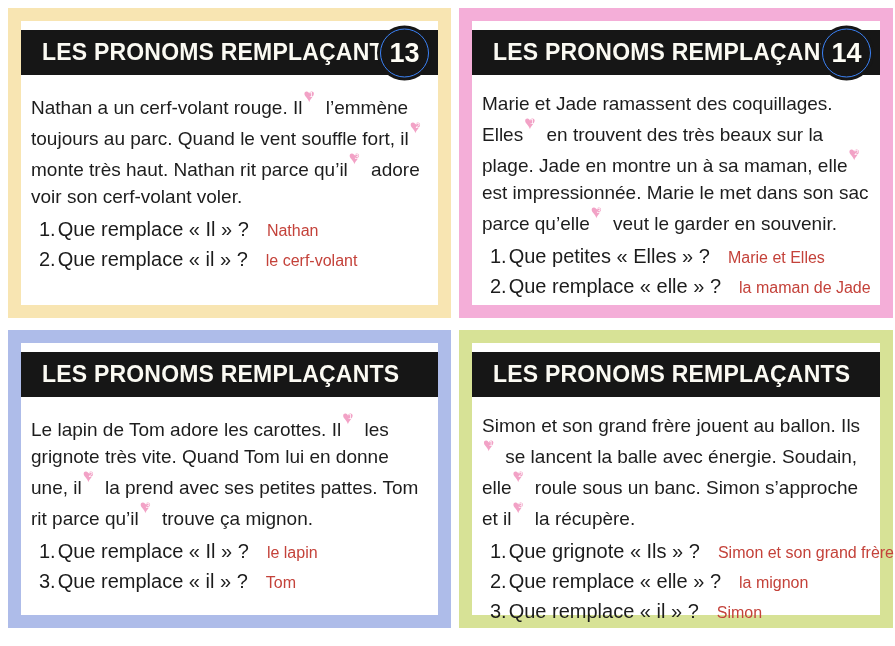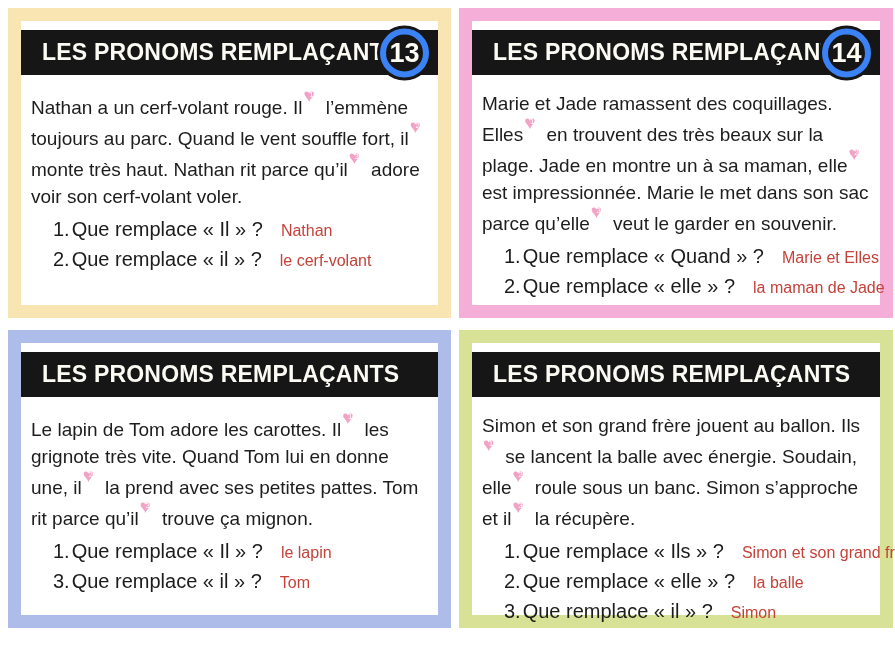--- a/index.html
+++ b/index.html
@@ -49,21 +49,21 @@
     white-space: nowrap;
   }
   .num-circle {
     position: absolute;
     right: 9px;
     top: 50%;
     transform: translateY(-50%);
     width: 49px; height: 49px;
     border-radius: 50%;
     background: #161616;
-    border: 6px solid #3b82f6;
+    border: 1px solid #3b82f6;
     box-shadow: 0 0 0 3px #161616;
     display: flex;
     align-items: center;
     justify-content: center;
     color: #fffef6;
     font-size: 27px;
     font-weight: 700;
   }
   .passage {
     margin: 15px 8px 4px 10px;
@@ -91,21 +91,21 @@
     width: 8px;
     text-align: center;
     font-size: 8px;
     line-height: 10px;
     color: #ffffff;
     z-index: 1;
   }
   .questions {
     list-style: none;
     margin: 4px 9px 0 0;
-    padding: 0 0 0 32px;
+    padding: 0 0 0 18px;
     font-size: 20px;
   }
   .questions li {
     margin-bottom: 7px;
     white-space: nowrap;
   }
   .qnum { margin-right: 2px; }
   .answer {
     color: #c4423a;
     font-size: 16px;
@@ -143,21 +143,21 @@
   <section class="card" style="background: rgb(244, 174, 216);">
     <div class="card-inner">
       <header class="banner">
         <h2 class="title">LES PRONOMS REMPLAÇANTS</h2>
         <div class="num-circle">
           <span>14</span>
         </div>
       </header>
       <p class="passage"><span>Marie et Jade ramassent des coquillages. Elles</span><span class="heart"><span class="glyph">♥</span><span class="hnum">1</span></span><span> en trouvent des très beaux sur la plage. Jade en montre un à sa maman, elle</span><span class="heart"><span class="glyph">♥</span><span class="hnum">2</span></span><span> est impressionnée. Marie le met dans son sac parce qu’elle</span><span class="heart"><span class="glyph">♥</span><span class="hnum">3</span></span><span> veut le garder en souvenir.</span></p>
       <ol class="questions">
-          <li><span class="qnum">1.</span><span class="qtext">Que remplace « Quand » ?</span><span class="answer">Marie et Elles</span></li>
+          <li><span class="qnum">1.</span><span class="qtext">Que petites « Elles » ?</span><span class="answer">Marie et Elles</span></li>
           <li><span class="qnum">2.</span><span class="qtext">Que remplace « elle » ?</span><span class="answer">la maman de Jade</span></li>
         </ol>
     </div>
   </section>
 
   <section class="card" style="background: rgb(174, 188, 233);">
     <div class="card-inner">
       <header class="banner">
         <h2 class="title">LES PRONOMS REMPLAÇANTS</h2>
       </header>
@@ -169,21 +169,21 @@
     </div>
   </section>
 
   <section class="card" style="background: rgb(215, 226, 150);">
     <div class="card-inner">
       <header class="banner">
         <h2 class="title">LES PRONOMS REMPLAÇANTS</h2>
       </header>
       <p class="passage"><span>Simon et son grand frère jouent au ballon. Ils</span><span class="heart"><span class="glyph">♥</span><span class="hnum">1</span></span><span> se lancent la balle avec énergie. Soudain, elle</span><span class="heart"><span class="glyph">♥</span><span class="hnum">2</span></span><span> roule sous un banc. Simon s’approche et il</span><span class="heart"><span class="glyph">♥</span><span class="hnum">3</span></span><span> la récupère.</span></p>
       <ol class="questions">
-          <li><span class="qnum">1.</span><span class="qtext">Que remplace « Ils » ?</span><span class="answer">Simon et son grand frère</span></li>
-          <li><span class="qnum">2.</span><span class="qtext">Que remplace « elle » ?</span><span class="answer">la balle</span></li>
+          <li><span class="qnum">1.</span><span class="qtext">Que grignote « Ils » ?</span><span class="answer">Simon et son grand frère</span></li>
+          <li><span class="qnum">2.</span><span class="qtext">Que remplace « elle » ?</span><span class="answer">la mignon</span></li>
           <li><span class="qnum">3.</span><span class="qtext">Que remplace « il » ?</span><span class="answer">Simon</span></li>
         </ol>
     </div>
   </section>
 </div>
 
 <div class="credit">Par Chantale Bourgie</div>
 
 </body></html>

